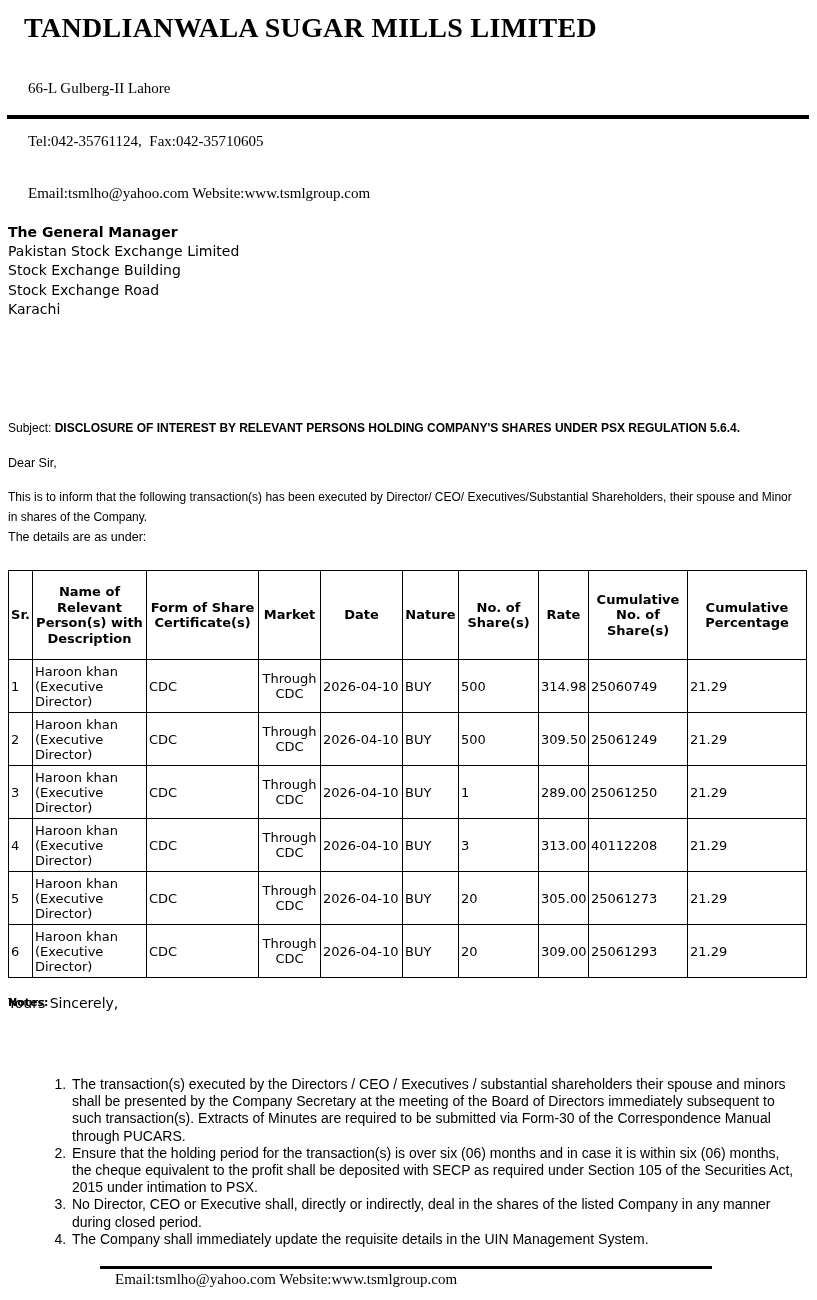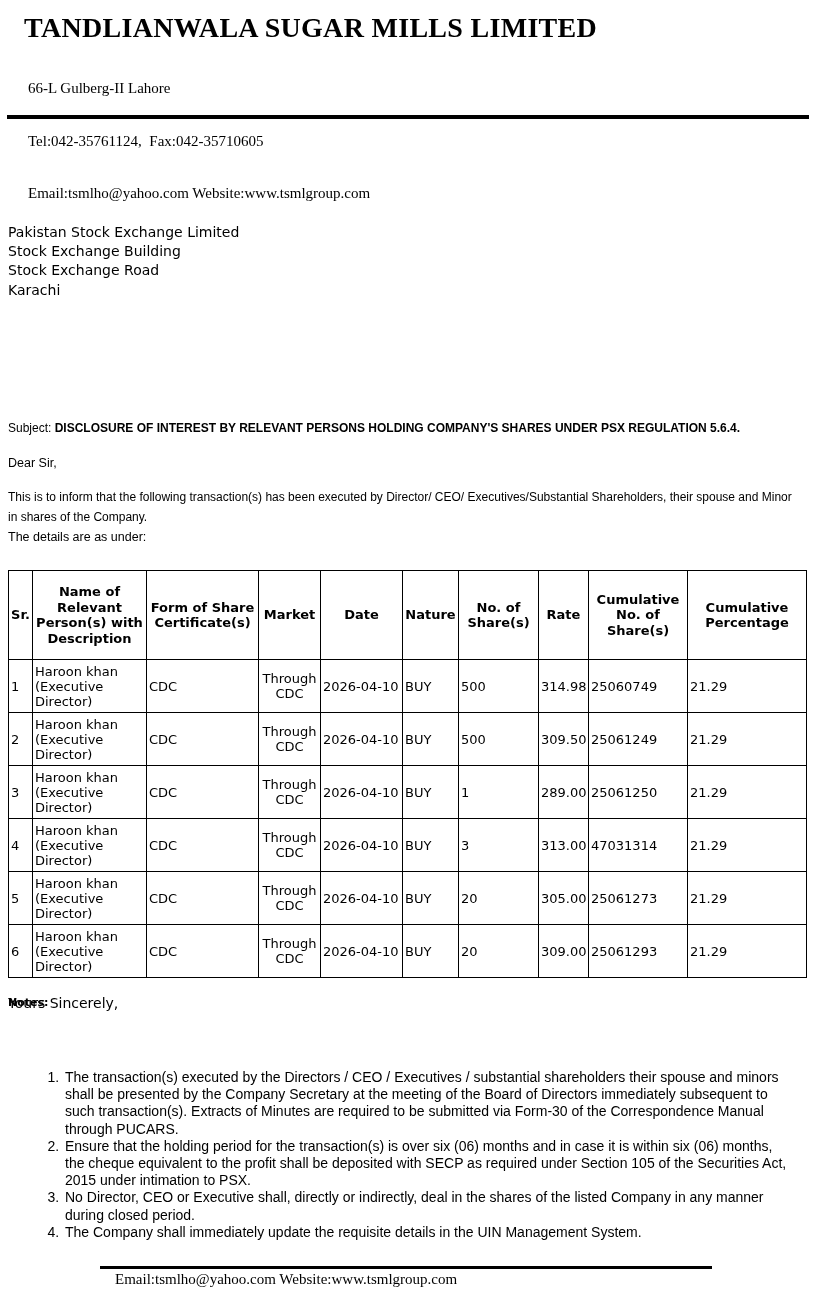--- a/index.html
+++ b/index.html
@@ -87,21 +87,21 @@
   .closing {
     position: absolute; left: 8px; top: 995px;
     font-family: "DejaVu Sans", sans-serif; font-size: 14px;
   }
   .notes-label {
     position: absolute; left: 8px; top: 996px;
     font-family: "DejaVu Sans", sans-serif; font-weight: bold; font-size: 11px;
   }
   ol.notes {
     position: absolute; left: 8px; top: 1064px; width: 724px;
-    margin: 5px; padding: 0 0 0 50px;
+    margin: 12px; padding: 0 0 0 50px;
     font-family: "Liberation Sans", sans-serif;
     font-size: 14px; line-height: 17.2px;
   }
   ol.notes li { padding-left: 2px; }
 
   
   .footer-rule {
     position: absolute; left: 100px; top: 1266px;
     width: 612px; height: 3px; background: #000;
   }
@@ -119,20 +119,21 @@
   <div class="company-name">TANDLIANWALA SUGAR MILLS LIMITED</div>
   <div class="letterhead-lines">
     <div>66-L Gulberg-II Lahore</div>
     <div>Tel:042-35761124,  Fax:042-35710605</div>
     <div>Email:tsmlho@yahoo.com Website:www.tsmlgroup.com</div>
   </div>
   <div class="top-rule"></div>
 
 
   <div class="recipient">
+    <div class="recipient-title">The General Manager</div>
     <div>Pakistan Stock Exchange Limited</div>
     <div>Stock Exchange Building</div>
     <div>Stock Exchange Road</div>
     <div>Karachi</div>
   </div>
 
   <div class="subject">
     <span>Subject:</span>
     <span class="subject-text">DISCLOSURE OF INTEREST BY RELEVANT PERSONS HOLDING COMPANY'S SHARES UNDER PSX REGULATION 5.6.4.</span>
   </div>
@@ -207,21 +208,21 @@
     </tr>
         <tr>
       <td>4</td>
       <td>Haroon khan (Executive Director)</td>
       <td>CDC</td>
       <td class="center">Through CDC</td>
       <td>2026-04-10</td>
       <td>BUY</td>
       <td>3</td>
       <td>313.00</td>
-      <td>47031314</td>
+      <td>40112208</td>
       <td>21.29</td>
     </tr>
         <tr>
       <td>5</td>
       <td>Haroon khan (Executive Director)</td>
       <td>CDC</td>
       <td class="center">Through CDC</td>
       <td>2026-04-10</td>
       <td>BUY</td>
       <td>20</td>

